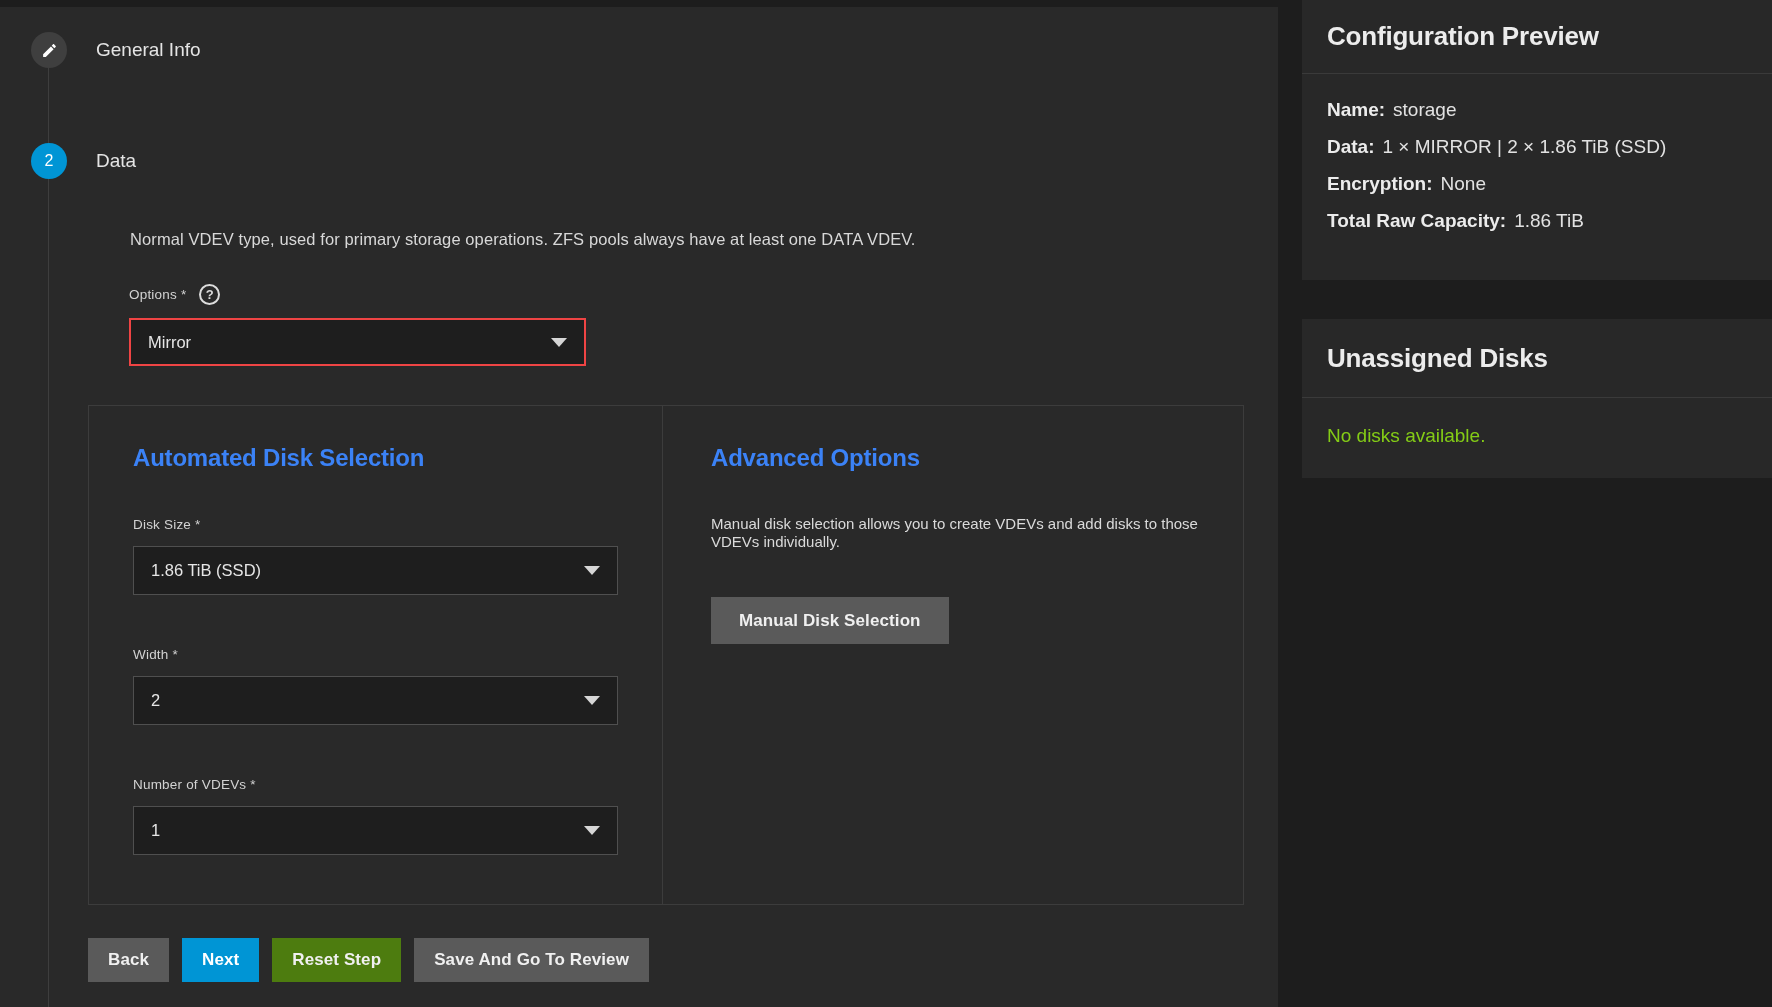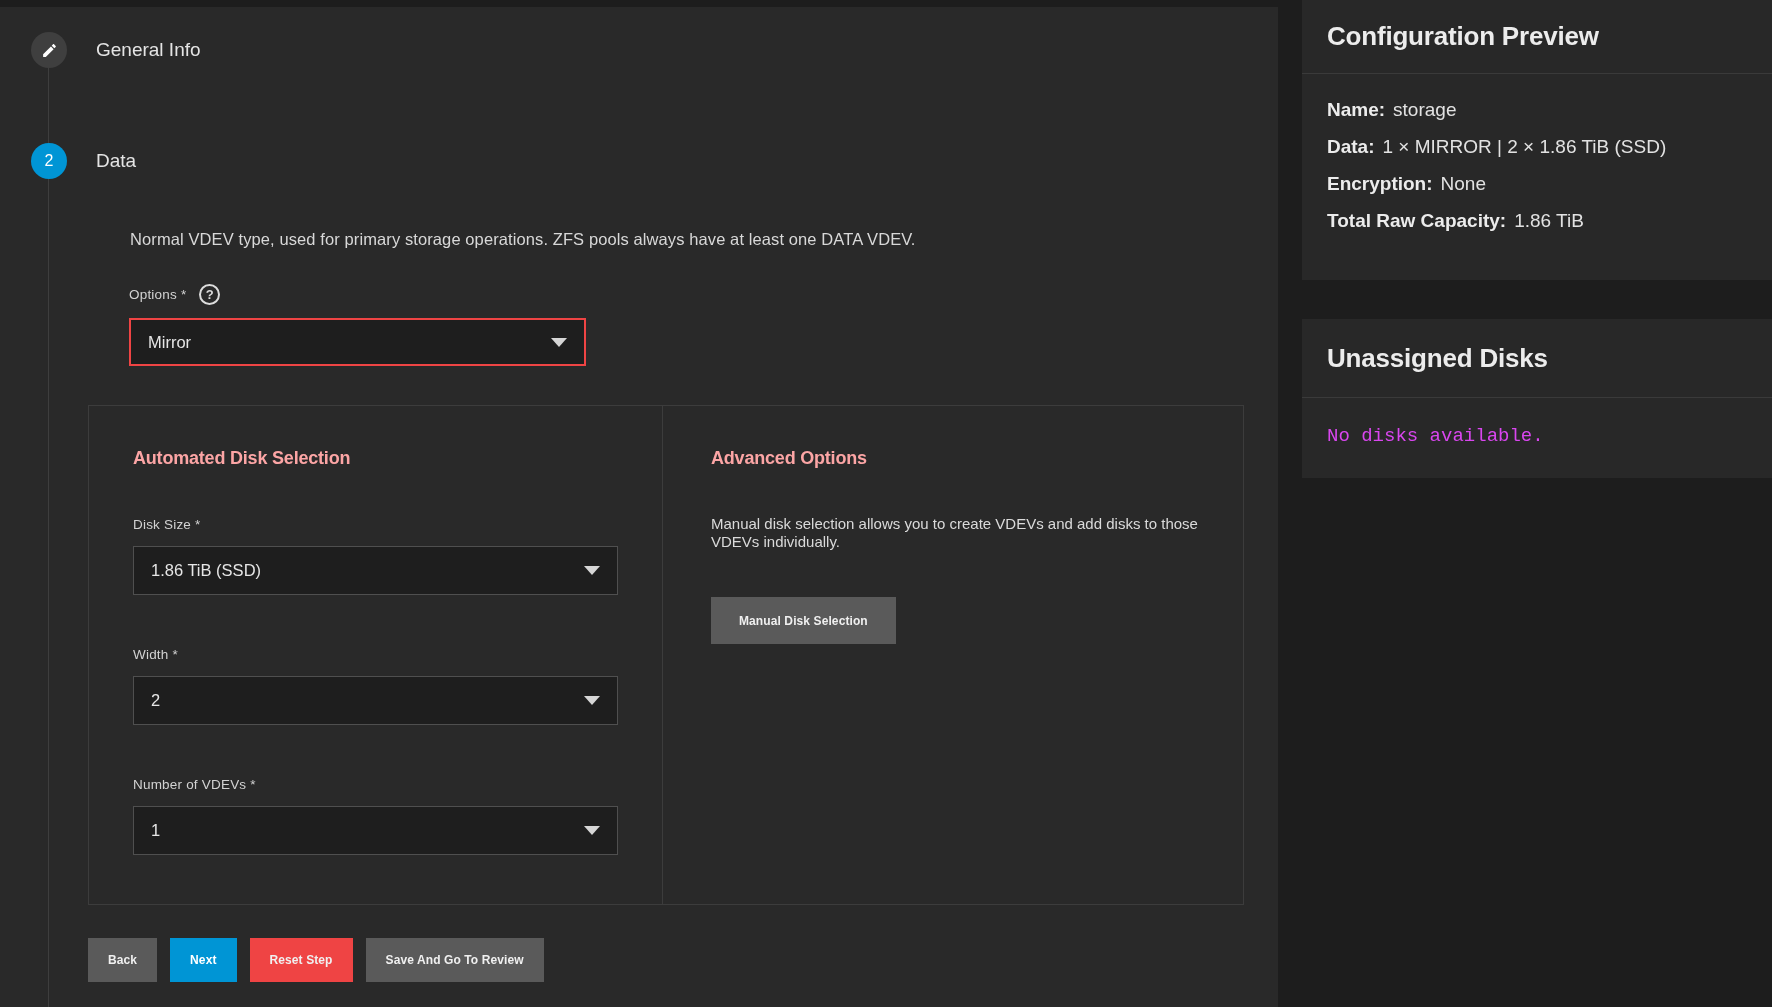--- a/index.html
+++ b/index.html
@@ -74,42 +74,42 @@
   .panel {
     position: absolute; top: 405px; left: 88px;
     width: 1156px; height: 500px;
     border: 1px solid #3c3c3c;
     display: flex;
   }
   .panel-left { width: 573px; padding: 37px 0 0 44px; }
   .panel-divider { width: 1px; background: #3c3c3c; }
   .panel-right { flex: 1; padding: 37px 0 0 48px; }
   .panel h2 {
-    font-size: 18px; font-weight: bold; color: #fca5a5;
+    font-size: 24px; font-weight: bold; color: #3b82f6;
     letter-spacing: -0.2px; line-height: 30px;
   }
   .panel-left h2 { margin-bottom: 44px; }
   .field-group { margin-bottom: 52px; }
   .field-group .field-label { margin-bottom: 0; }
   .field-group .dropdown { width: 485px; height: 49px; margin-top: 14px; }
 
   .adv-text {
     margin-top: 42px; width: 490px;
     font-size: 15px; line-height: 18px; color: #dadada;
   }
   .btn {
     display: inline-flex; align-items: center; justify-content: center;
     border: none; cursor: pointer;
     font-family: "Liberation Sans", sans-serif;
-    font-size: 12px; font-weight: bold; color: #f0f0f0;
+    font-size: 17px; font-weight: bold; color: #f0f0f0;
     height: 44px; letter-spacing: 0.1px;
   }
   .btn-gray { background: #5a5a5a; }
   .btn-blue { background: #0095d5; color: #ffffff; }
-  .btn-red  { background: #ef4444; }
+  .btn-red  { background: #4d7c0f; }
   .manual-btn { margin-top: 46px; height: 47px; padding: 0 28px; background: #5a5a5a; }
 
   .actions {
     position: absolute; top: 938px; left: 88px;
     display: flex; gap: 13px;
   }
   .actions .btn { padding: 0 20px; }
 
   
   .sidebar {
@@ -127,21 +127,21 @@
     padding-left: 25px;
   }
   .card-1 .card-header { height: 74px; }
   .card-2 .card-header { height: 79px; }
   .card-header h2 {
     font-size: 26px; font-weight: bold; color: #ececec; letter-spacing: -0.2px;
   }
   .card-body { padding: 17px 25px 0 25px; }
   .cfg-row { line-height: 37px; font-size: 19px; color: #e2e2e2; }
   .cfg-row .cfg-label { font-weight: bold; color: #ececec; margin-right: 8px; }
-  .empty-text { padding-top: 27px; font-size: 19px; color: #d946ef; font-family: Liberation Mono, monospace; }
+  .empty-text { padding-top: 27px; font-size: 19px; color: #84cc16; }
 </style>
 </head>
 <body>
 
 <div class="root">
 
   <div class="main">
     <div class="top-strip"></div>
     <div class="stepper-line"></div>
 

